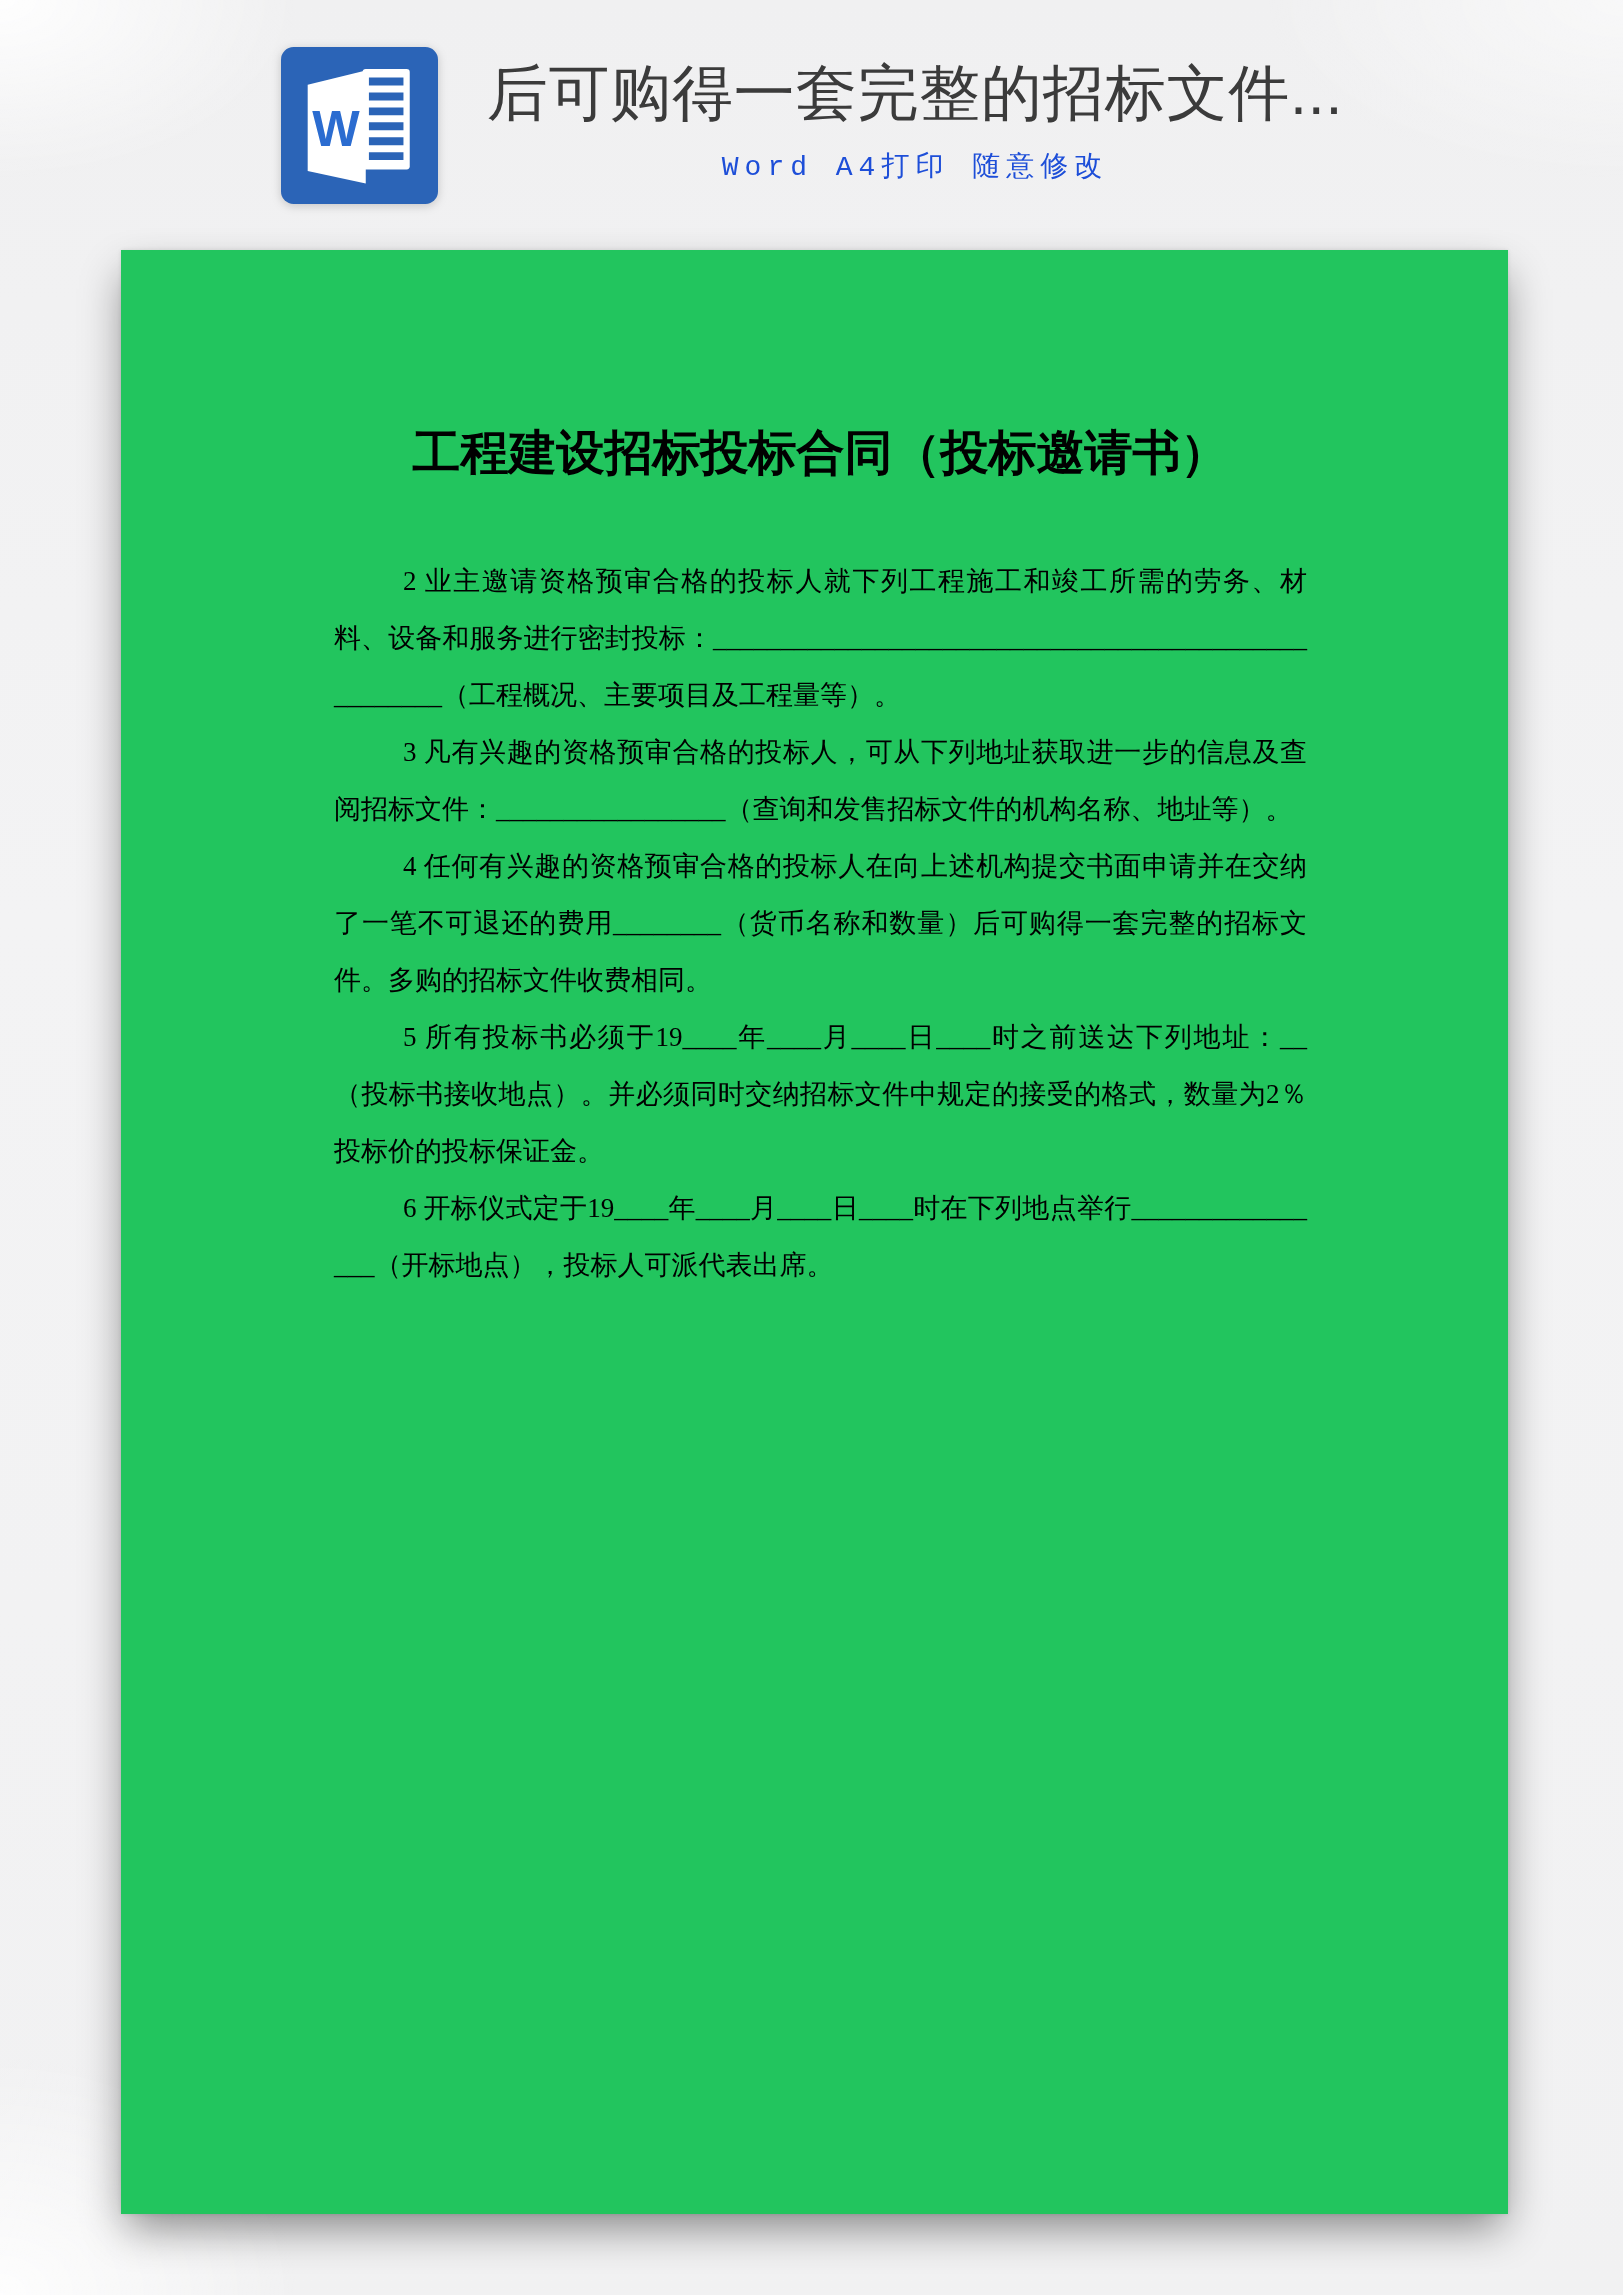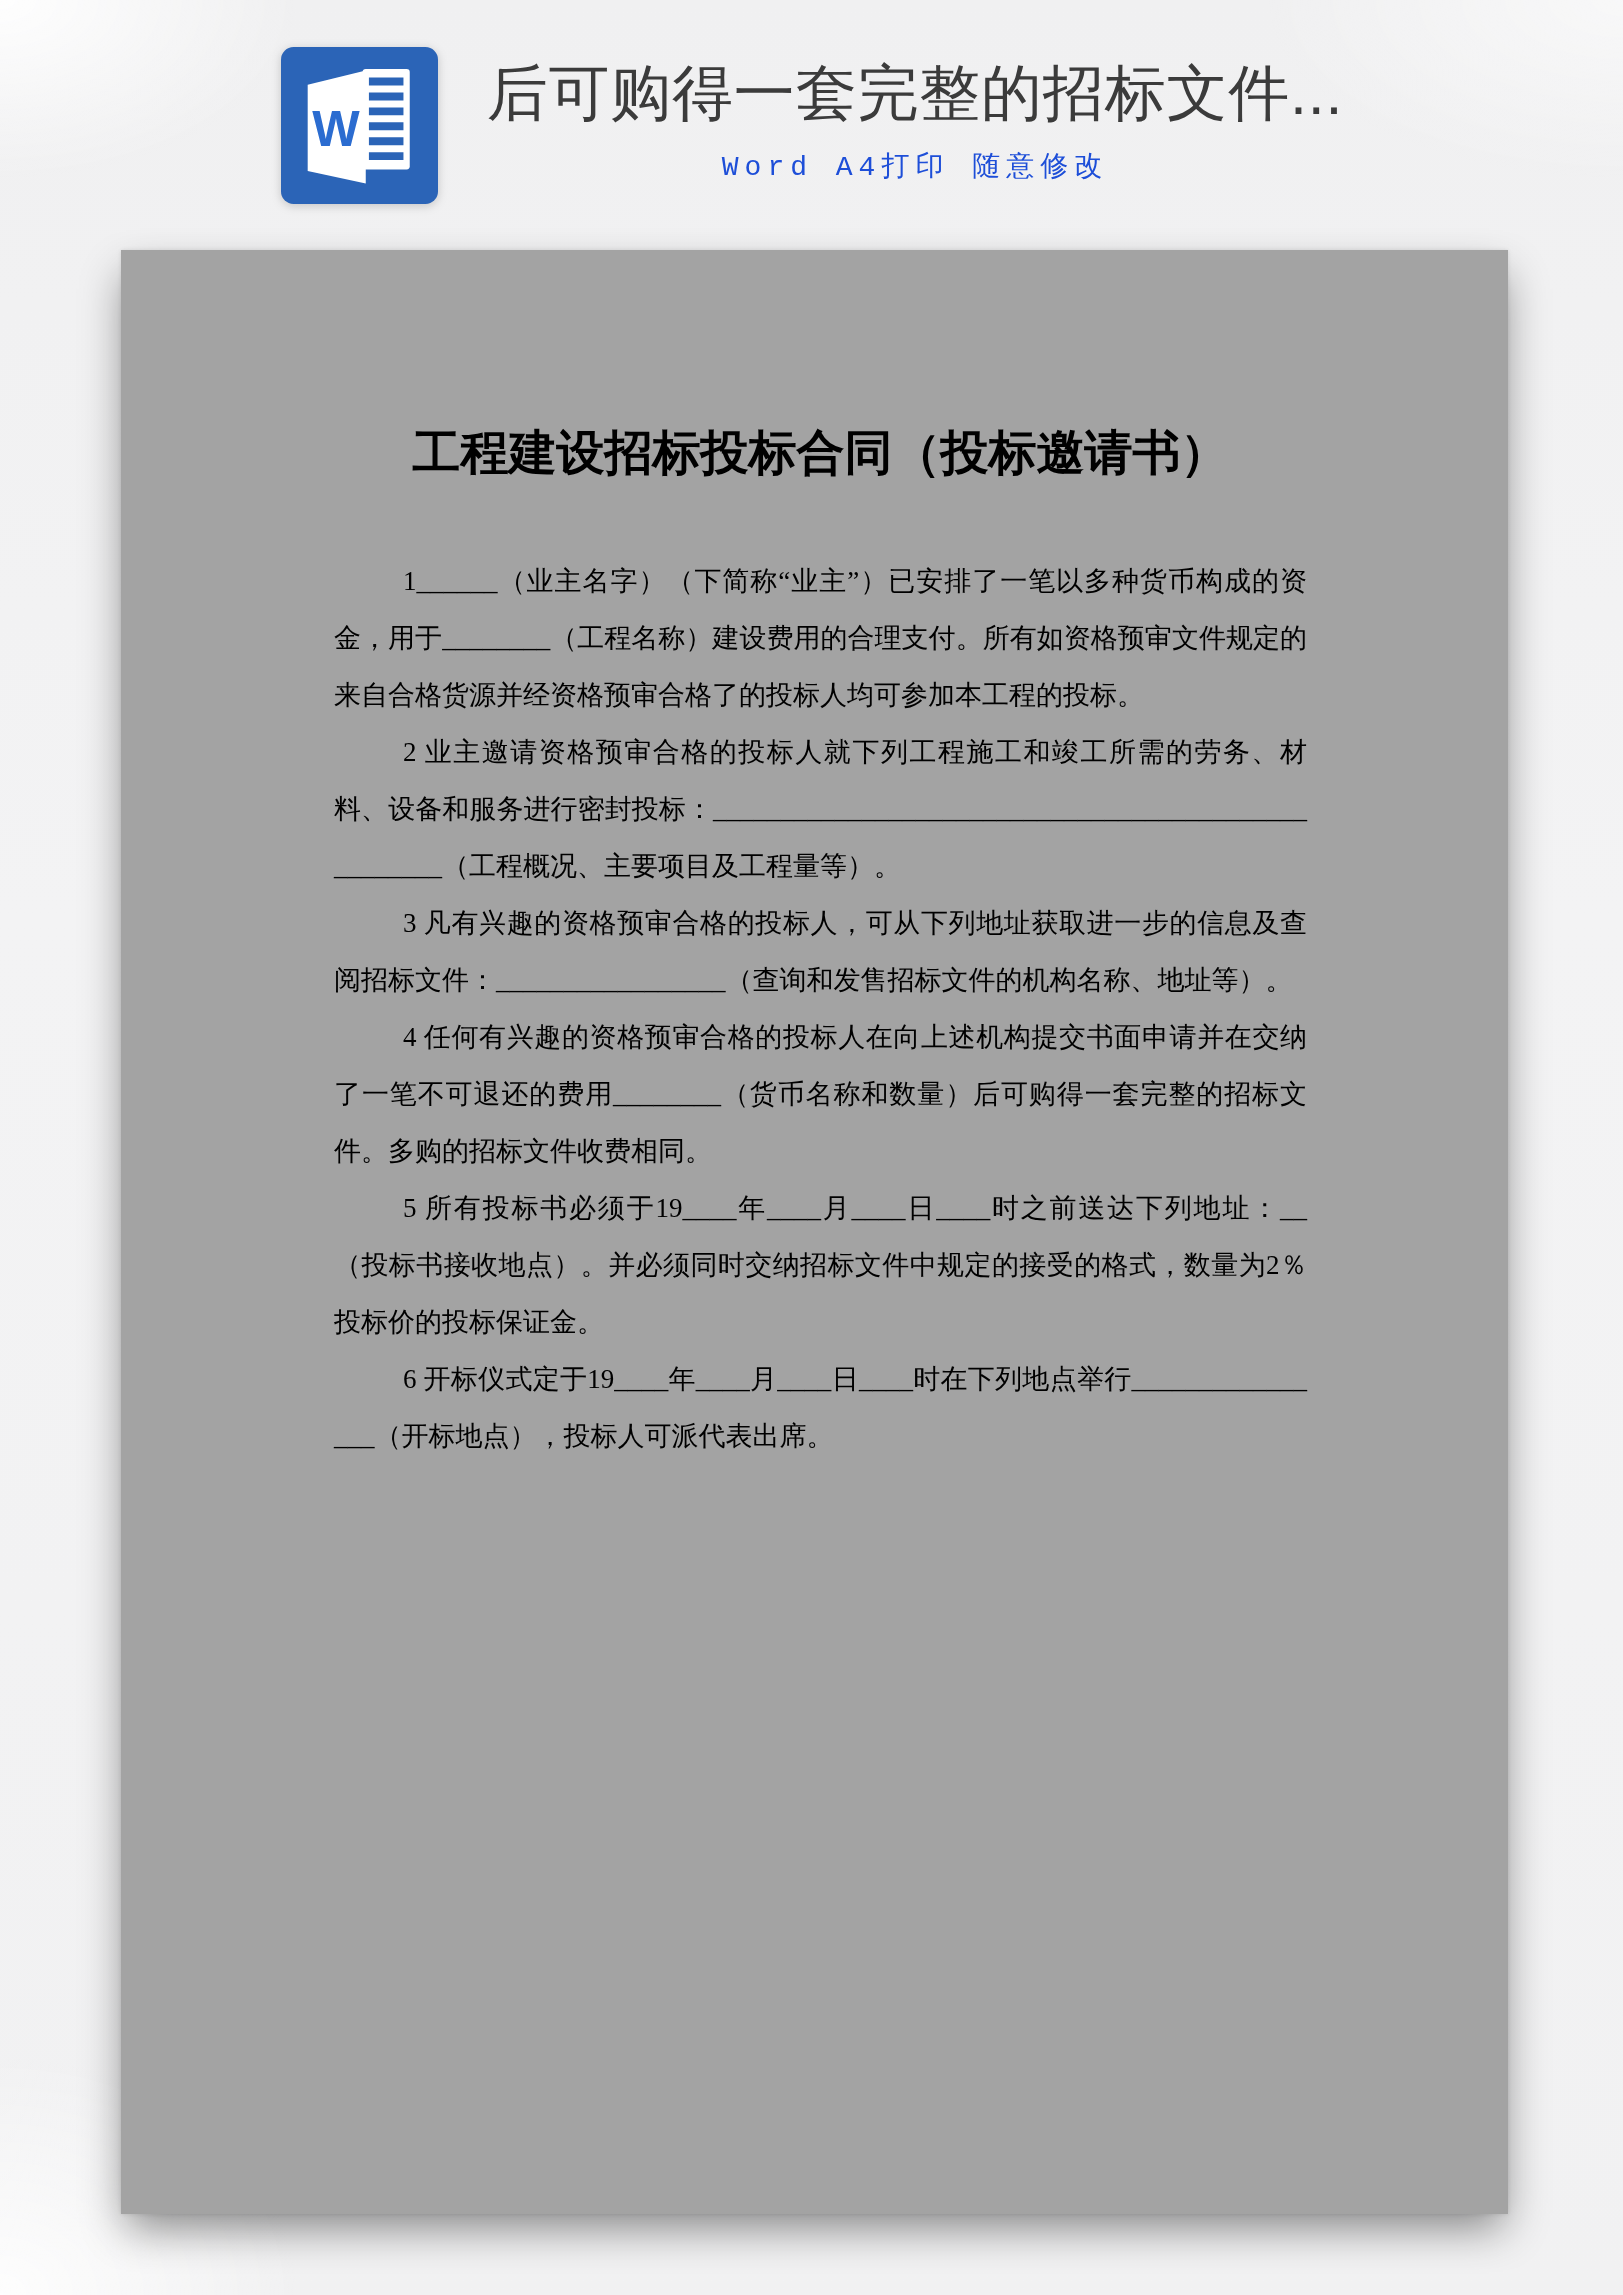--- a/index.html
+++ b/index.html
@@ -47,21 +47,21 @@
     font-family: Liberation Mono, monospace;
     white-space: nowrap;
   }
 
   
   .page {
     box-sizing: border-box;
     width: 1387px;
     height: 1964px;
     margin-left: 121px;
-    background: #a3a3a3;
+    background: #22c55e;
     box-shadow: 0 0 4.2px rgba(0,0,0,.10), 0 18.6px 41px -5px rgba(0,0,0,.45);
     padding: 174px 201px 0 213px;
   }
   .doc-title {
     margin: 0 0 71px 0;
     font-size: 48px;
     line-height: 1.2;
     font-weight: bold;
     color: #000;
     text-align: center;
@@ -106,21 +106,20 @@
   </div>
   <div class="header-text">
     <h1 class="header-title">后可购得一套完整的招标文件...</h1>
     <div class="header-subtitle">Word A4打印 随意修改</div>
   </div>
 </div>
 
 <div class="page">
   <h2 class="doc-title">工程建设招标投标合同（投标邀请书）</h2>
   <div class="doc-body">
-    <p class="para">1______（业主名字）（下简称“业主”）已安排了一笔以多种货币构成的资金，用于________（工程名称）建设费用的合理支付。所有如资格预审文件规定的来自合格货源并经资格预审合格了的投标人均可参加本工程的投标。</p>
     <p class="para">2 业主邀请资格预审合格的投标人就下列工程施工和竣工所需的劳务、材料、设备和服务进行密封投标：____________________________________________________（工程概况、主要项目及工程量等）。</p>
     <p class="para">3 凡有兴趣的资格预审合格的投标人，可从下列地址获取进一步的信息及查阅招标文件：_________________（查询和发售招标文件的机构名称、地址等）。</p>
     <p class="para">4 任何有兴趣的资格预审合格的投标人在向上述机构提交书面申请并在交纳了一笔不可退还的费用________（货币名称和数量）后可购得一套完整的招标文件。多购的招标文件收费相同。</p>
     <p class="para">5 所有投标书必须于19____年____月____日____时之前送达下列地址：__（投标书接收地点）。并必须同时交纳招标文件中规定的接受的格式，数量为2％投标价的投标保证金。</p>
     <p class="para">6 开标仪式定于19____年____月____日____时在下列地点举行________________（开标地点），投标人可派代表出席。</p>
   </div>
 </div>
 
 
 </body></html>

